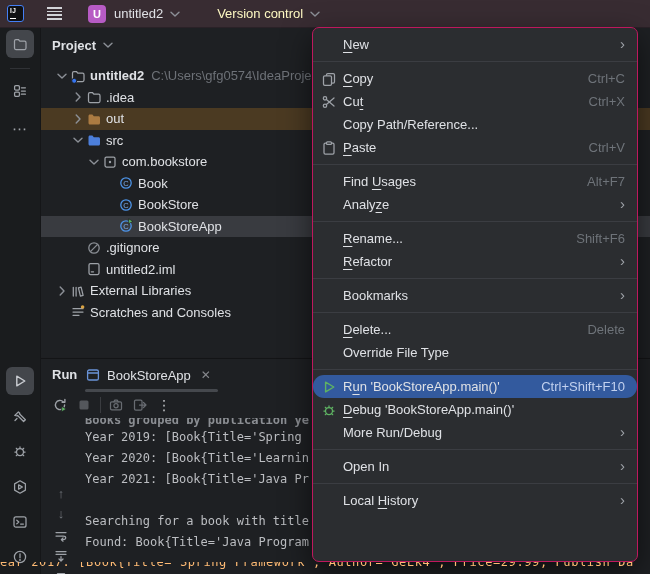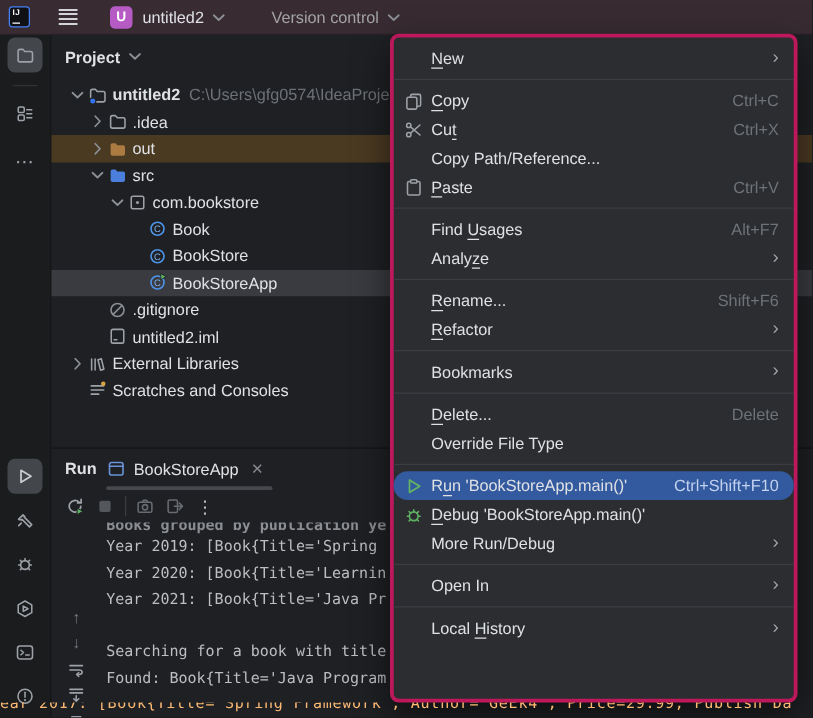--- a/index.html
+++ b/index.html
@@ -14,21 +14,21 @@
           border-bottom:1px solid #2a2127;display:flex;align-items:center;z-index:3;}
   #logo{width:17px;height:17px;margin-left:7px;border:1.5px solid #447ff5;border-radius:3px;
         background:#101114;position:relative;box-sizing:border-box;flex:0 0 17px;}
   #logo .ij{position:absolute;top:1px;left:2px;font-size:6.5px;font-weight:bold;color:#fff;letter-spacing:.4px;}
   #logo .bar{position:absolute;left:2px;bottom:2px;width:6px;height:1.5px;background:#fff;}
   #burger{width:15px;height:12.5px;margin-left:23px;flex:0 0 15px;
           background:repeating-linear-gradient(#d2d4d8 0 1.5px,transparent 1.5px 3.7px);}
   #badge{width:18px;height:18px;margin-left:26px;border-radius:4px;background:#b75bc4;color:#fff;
          font-size:11px;font-weight:bold;display:flex;align-items:center;justify-content:center;flex:0 0 18px;}
   #proj-name{margin-left:8px;color:#dfe1e5;}
-  #vcs{margin-left:34px;color:#a3a3a3;}
+  #vcs{margin-left:34px;color:#fef9c3;}
   .cv{margin-left:4px;}
 
   
   #activitybar{position:absolute;left:0;top:27px;width:40px;height:547px;background:#1a1c1e;
                border-right:1px solid #151618;z-index:1;}
   .ab-item{position:absolute;left:6px;width:28px;height:28px;border-radius:6px;
            display:flex;align-items:center;justify-content:center;}
   .ab-item.sel{background:#43464b;}
   .ab-sep{position:absolute;left:10px;width:20px;height:1px;background:#303236;}
   .ab-more{color:#9ea2a8;font-size:15px;letter-spacing:1px;}
@@ -57,21 +57,21 @@
            font-family:"DejaVu Sans Mono",monospace;font-size:12px;line-height:21px;color:#bcbec2;white-space:pre;}
   #console-clip{position:absolute;left:45px;top:59px;height:13px;overflow:hidden;
                 font-family:"DejaVu Sans Mono",monospace;font-size:12px;line-height:21px;color:#8b8e93;white-space:pre;}
   #console-clip > div{margin-top:-8px;font-weight:bold;}
   #bottom-line{position:absolute;left:0;top:562px;width:650px;height:12px;overflow:hidden;z-index:60;
                font-family:"DejaVu Sans Mono",monospace;font-size:12px;letter-spacing:.6px;color:#fdba74;white-space:pre;}
   #bottom-line > div{margin-top:-7px;}
 
   
   #context-menu{position:absolute;left:312px;top:27px;width:326px;height:535px;box-sizing:border-box;
-                background:#2b2d30;border:3px solid #be185d;border-radius:7px;z-index:40;
+                background:#2b2d30;border:1px solid #be185d;border-radius:7px;z-index:40;
                 padding:5px 0;box-shadow:0 10px 30px rgba(0,0,0,.55);}
   .mi{height:23px;display:flex;align-items:center;padding:0 12px 0 8px;color:#dfe1e5;}
   .mi .icon{margin-right:6px;}
   .mlabel u{text-decoration:underline;text-underline-offset:2.5px;text-decoration-thickness:1px;}
   .msc{margin-left:auto;color:#6e7379;}
   .mi.sel{background:#335a9e;}
   .mi.sel .msc{color:#c2d1ef;}
   .marr{margin-left:auto;color:#9ea2a8;font-size:15px;line-height:1;transform:translateY(-1px);}
   .msep{height:11px;display:flex;align-items:center;}
   .msep::before{content:"";display:block;width:100%;height:1px;background:#3b3d42;}

